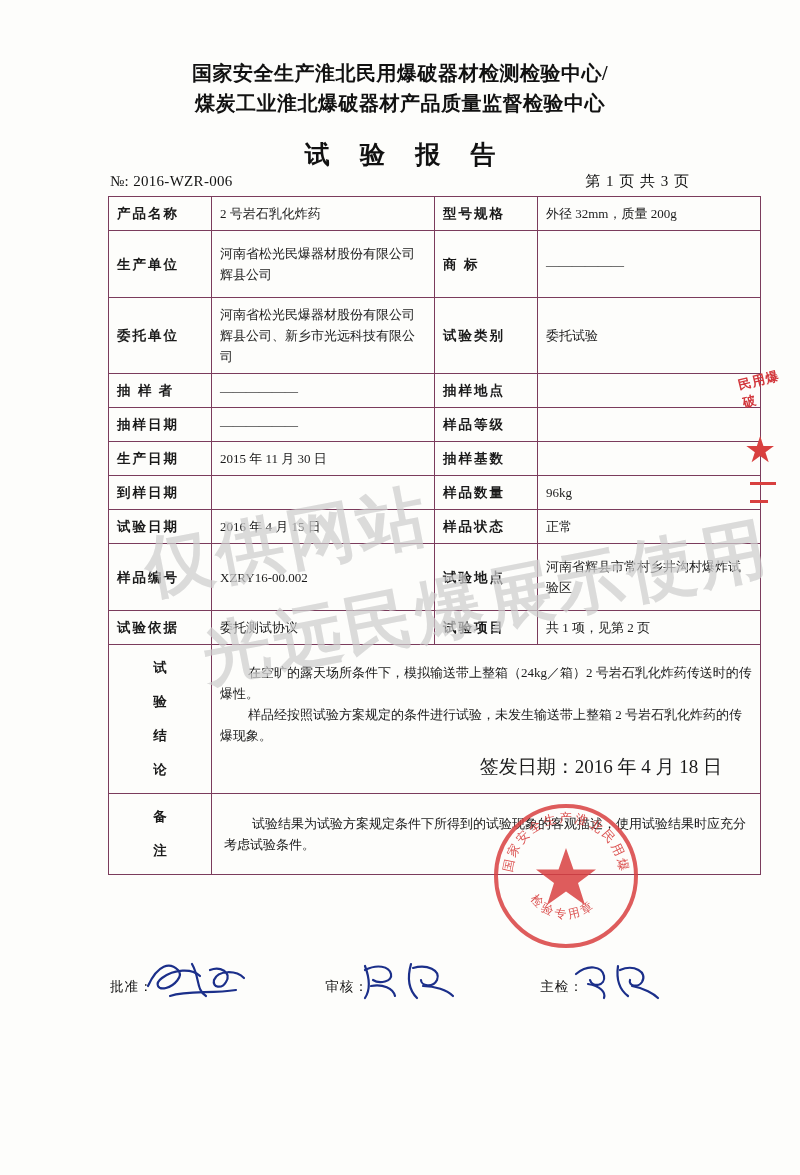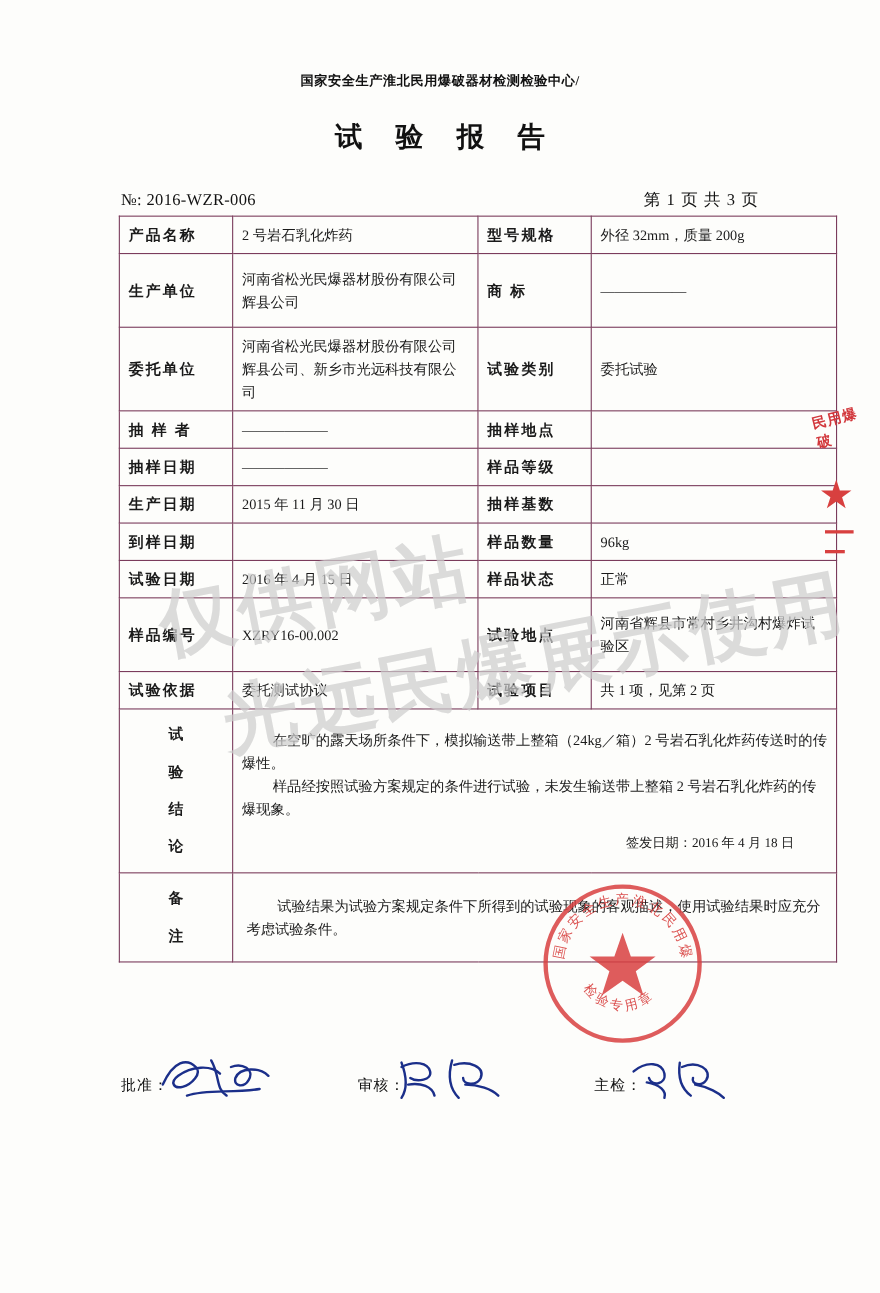--- a/index.html
+++ b/index.html
@@ -24,21 +24,21 @@
   }
 
   
   .doc-header {
     position: absolute;
     left: 0; top: 58px;
     width: 800px;
     text-align: center;
   }
   .org-line {
-    font-size: 12px;
+    font-size: 20px;
     font-weight: bold;
     letter-spacing: 0.5px;
     line-height: 30px;
     color: #111;
   }
   .report-title {
     margin-top: 20px;
     font-size: 25px;
     font-weight: bold;
     letter-spacing: 12px;
@@ -101,21 +101,21 @@
     line-height: 26px;
   }
   .concl-body p {
     margin: 0;
     text-indent: 28px;
   }
   .sign-date {
     margin-top: 10px;
     text-align: right;
     padding-right: 30px;
-    font-size: 12px;
+    font-size: 19px;
   }
   .remark-body {
     font-size: 13.5px;
     line-height: 26px;
   }
   .remark-body p { margin: 4px; text-indent: 28px; }
 
   
   .sign-row {
     position: absolute;
@@ -217,20 +217,21 @@
   .edge-dash1 { top: 112px; }
   .edge-dash2 { top: 130px; width: 18px; }
 </style>
 </head>
 <body>
 
 <div class="page">
 
   <div class="doc-header">
     <div class="org-line">国家安全生产淮北民用爆破器材检测检验中心/</div>
+    <div class="org-line">煤炭工业淮北爆破器材产品质量监督检验中心</div>
     <div class="report-title">试 验 报 告</div>
   </div>
 
   <div class="meta-line">
     <div class="meta-no">
       <span>№:</span>
       <span>2016-WZR-006</span>
     </div>
     <div class="meta-pages">第 1 页  共 3 页</div>
   </div>

